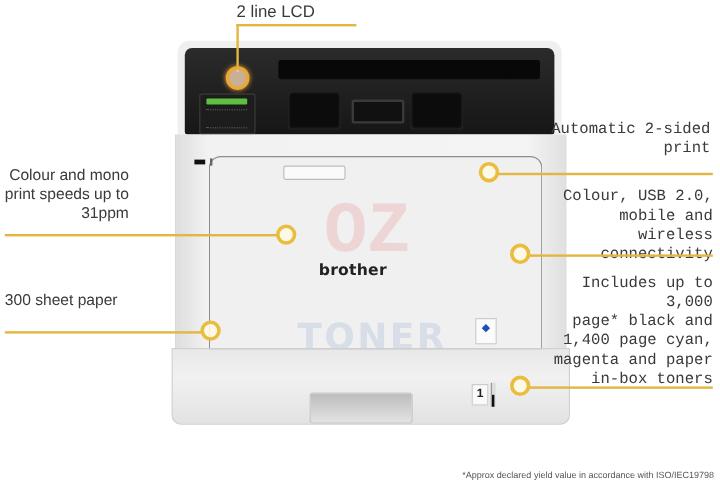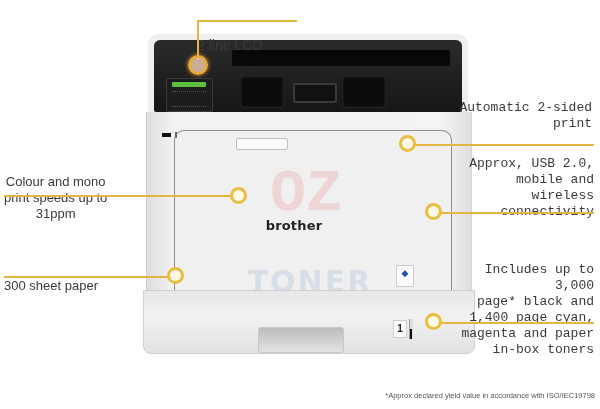--- a/index.html
+++ b/index.html
@@ -34,21 +34,21 @@
   
   .watermark-oz { position: absolute; left: 252px; top: 160px; width: 108px; font-size: 60px; font-weight: bold; color: rgba(230,120,120,0.22); text-align: center; font-family: Liberation Mono, monospace; }
   .watermark-toner { position: absolute; left: 240px; top: 252px; width: 140px; font-size: 30px; font-weight: bold; color: rgba(120,150,200,0.2); text-align: center; letter-spacing: 2px; font-family: "DejaVu Sans", sans-serif; margin-top: 12px; }
 
   
   .line { position: absolute; background: #e3b640; }
   .dot { position: absolute; width: 17px; height: 17px; border: 3px solid #e9bd3f; border-radius: 50%; background: rgba(255,250,228,0.9); box-sizing: border-box; }
   .dot-lcd { background: rgba(230,200,170,0.85); border-color: #e8a83a; box-shadow: 0 0 4px #f0a030; }
 
   .callout-text { position: absolute; font-size: 13px; line-height: 16px; color: #3a3a3a; }
-  .left-text { text-align: center; margin-top: 36px; }
+  .left-text { text-align: right; }
   .right-text { text-align: right; font-family: Liberation Mono, monospace; }
 
   .footnote { position: absolute; left: 330px; top: 391px; width: 265px; text-align: right; font-size: 7.5px; color: #555; }
 </style>
 </head>
 <body>
 
 <div class="canvas">
 
   <div class="printer-top-shell"></div>
@@ -98,28 +98,28 @@
   <div class="dot" style="left:167px; top:267px;"></div>
 
   <div class="callout-text right-text" style="left:440px; top:100px; width:152px;">
     <div>Automatic 2-sided</div>
     <div>print</div>
   </div>
   <div class="line" style="left:412px; top:144px; width:182px; height:2px;"></div>
   <div class="dot" style="left:399px; top:135px;"></div>
 
   <div class="callout-text right-text" style="left:440px; top:156px; width:154px;">
-    <div>Approx, USB 2.0,</div>
+    <div>Colour, USB 2.0,</div>
     <div>mobile and</div>
     <div>wireless connectivity</div>
   </div>
   <div class="line" style="left:438px; top:212px; width:156px; height:2px;"></div>
   <div class="dot" style="left:425px; top:203px;"></div>
 
-  <div class="callout-text right-text" style="left:440px; top:228px; width:154px;margin-top:34px;">
+  <div class="callout-text right-text" style="left:440px; top:228px; width:154px;">
     <div>Includes up to 3,000</div>
     <div>page* black and</div>
     <div>1,400 page cyan,</div>
     <div>magenta and paper</div>
     <div>in-box toners</div>
   </div>
   <div class="line" style="left:438px; top:322px; width:156px; height:2px;"></div>
   <div class="dot" style="left:425px; top:313px;"></div>
 
   <div class="footnote">*Approx declared yield value in accordance with ISO/IEC19798</div>

